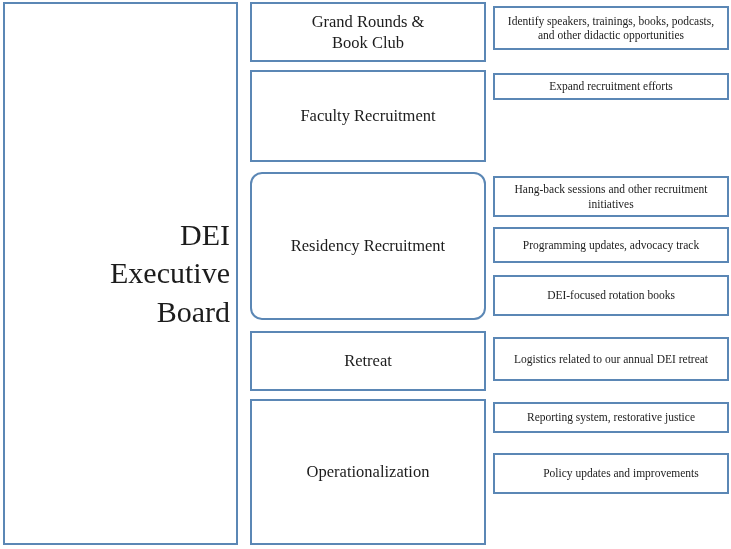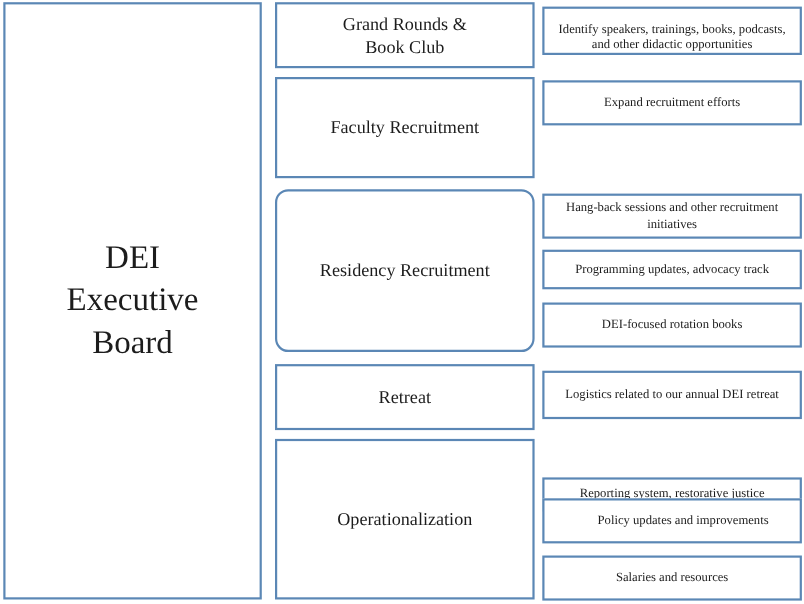--- a/index.html
+++ b/index.html
@@ -37,20 +37,21 @@
     width: 100%;
   }
   
   .root {
     left: 3px;
     top: 2px;
     width: 235px;
     height: 543px;
     font-size: 30px;
     line-height: 1.28;
+    text-align: right;
   }
   
   .branch {
     left: 250px;
     width: 236px;
     font-size: 16.5px;
     line-height: 1.3;
   }
   .branch-0 { top: 2px;   height: 60px; }
   .branch-1 { top: 70px;  height: 92px; }
@@ -58,28 +59,28 @@
   .branch-3 { top: 331px; height: 60px; }
   .branch-4 { top: 399px; height: 146px; }
 
   
   .leaf {
     left: 493px;
     width: 236px;
     font-size: 11.5px;
     line-height: 1.22;
   }
-  .leaf-0 { top: 6px;   height: 44px; align-items: flex-end; }
-  .leaf-1 { top: 73px;  height: 41px; }
+  .leaf-0 { top: 6px;   height: 44px; }
+  .leaf-1 { top: 73px;  height: 27px; }
   .leaf-2 { top: 124px; height: 41px; }
   .leaf-3 { top: 176px; height: 41px; }
   .leaf-4 { top: 227px; height: 36px; }
   .leaf-5 { top: 275px; height: 41px; }
   .leaf-6 { top: 337px; height: 44px; align-items: center; }
-  .leaf-7 { top: 402px; height: 31px; margin-top: 32px; }
+  .leaf-7 { top: 402px; height: 31px; }
   .leaf-8 { top: 453px; height: 41px; padding-left: 20px; }
   .leaf-9 { top: 505px; height: 41px; }
 </style>
 </head>
 <body>
 
 <div id="diagram">
 
   <div class="node root">
     <span class="label"><span>DEI</span><br><span>Executive</span><br><span>Board</span></span>
@@ -118,17 +119,14 @@
   </div>
   <div class="node leaf leaf-6">
     <span class="label">Logistics related to our annual DEI retreat</span>
   </div>
   <div class="node leaf leaf-7">
     <span class="label">Reporting system, restorative justice</span>
   </div>
   <div class="node leaf leaf-8">
     <span class="label">Policy updates and improvements</span>
   </div>
-  <div class="node leaf leaf-9">
-    <span class="label">Salaries and resources</span>
-  </div>
 
 </div>
 
 </body></html>

